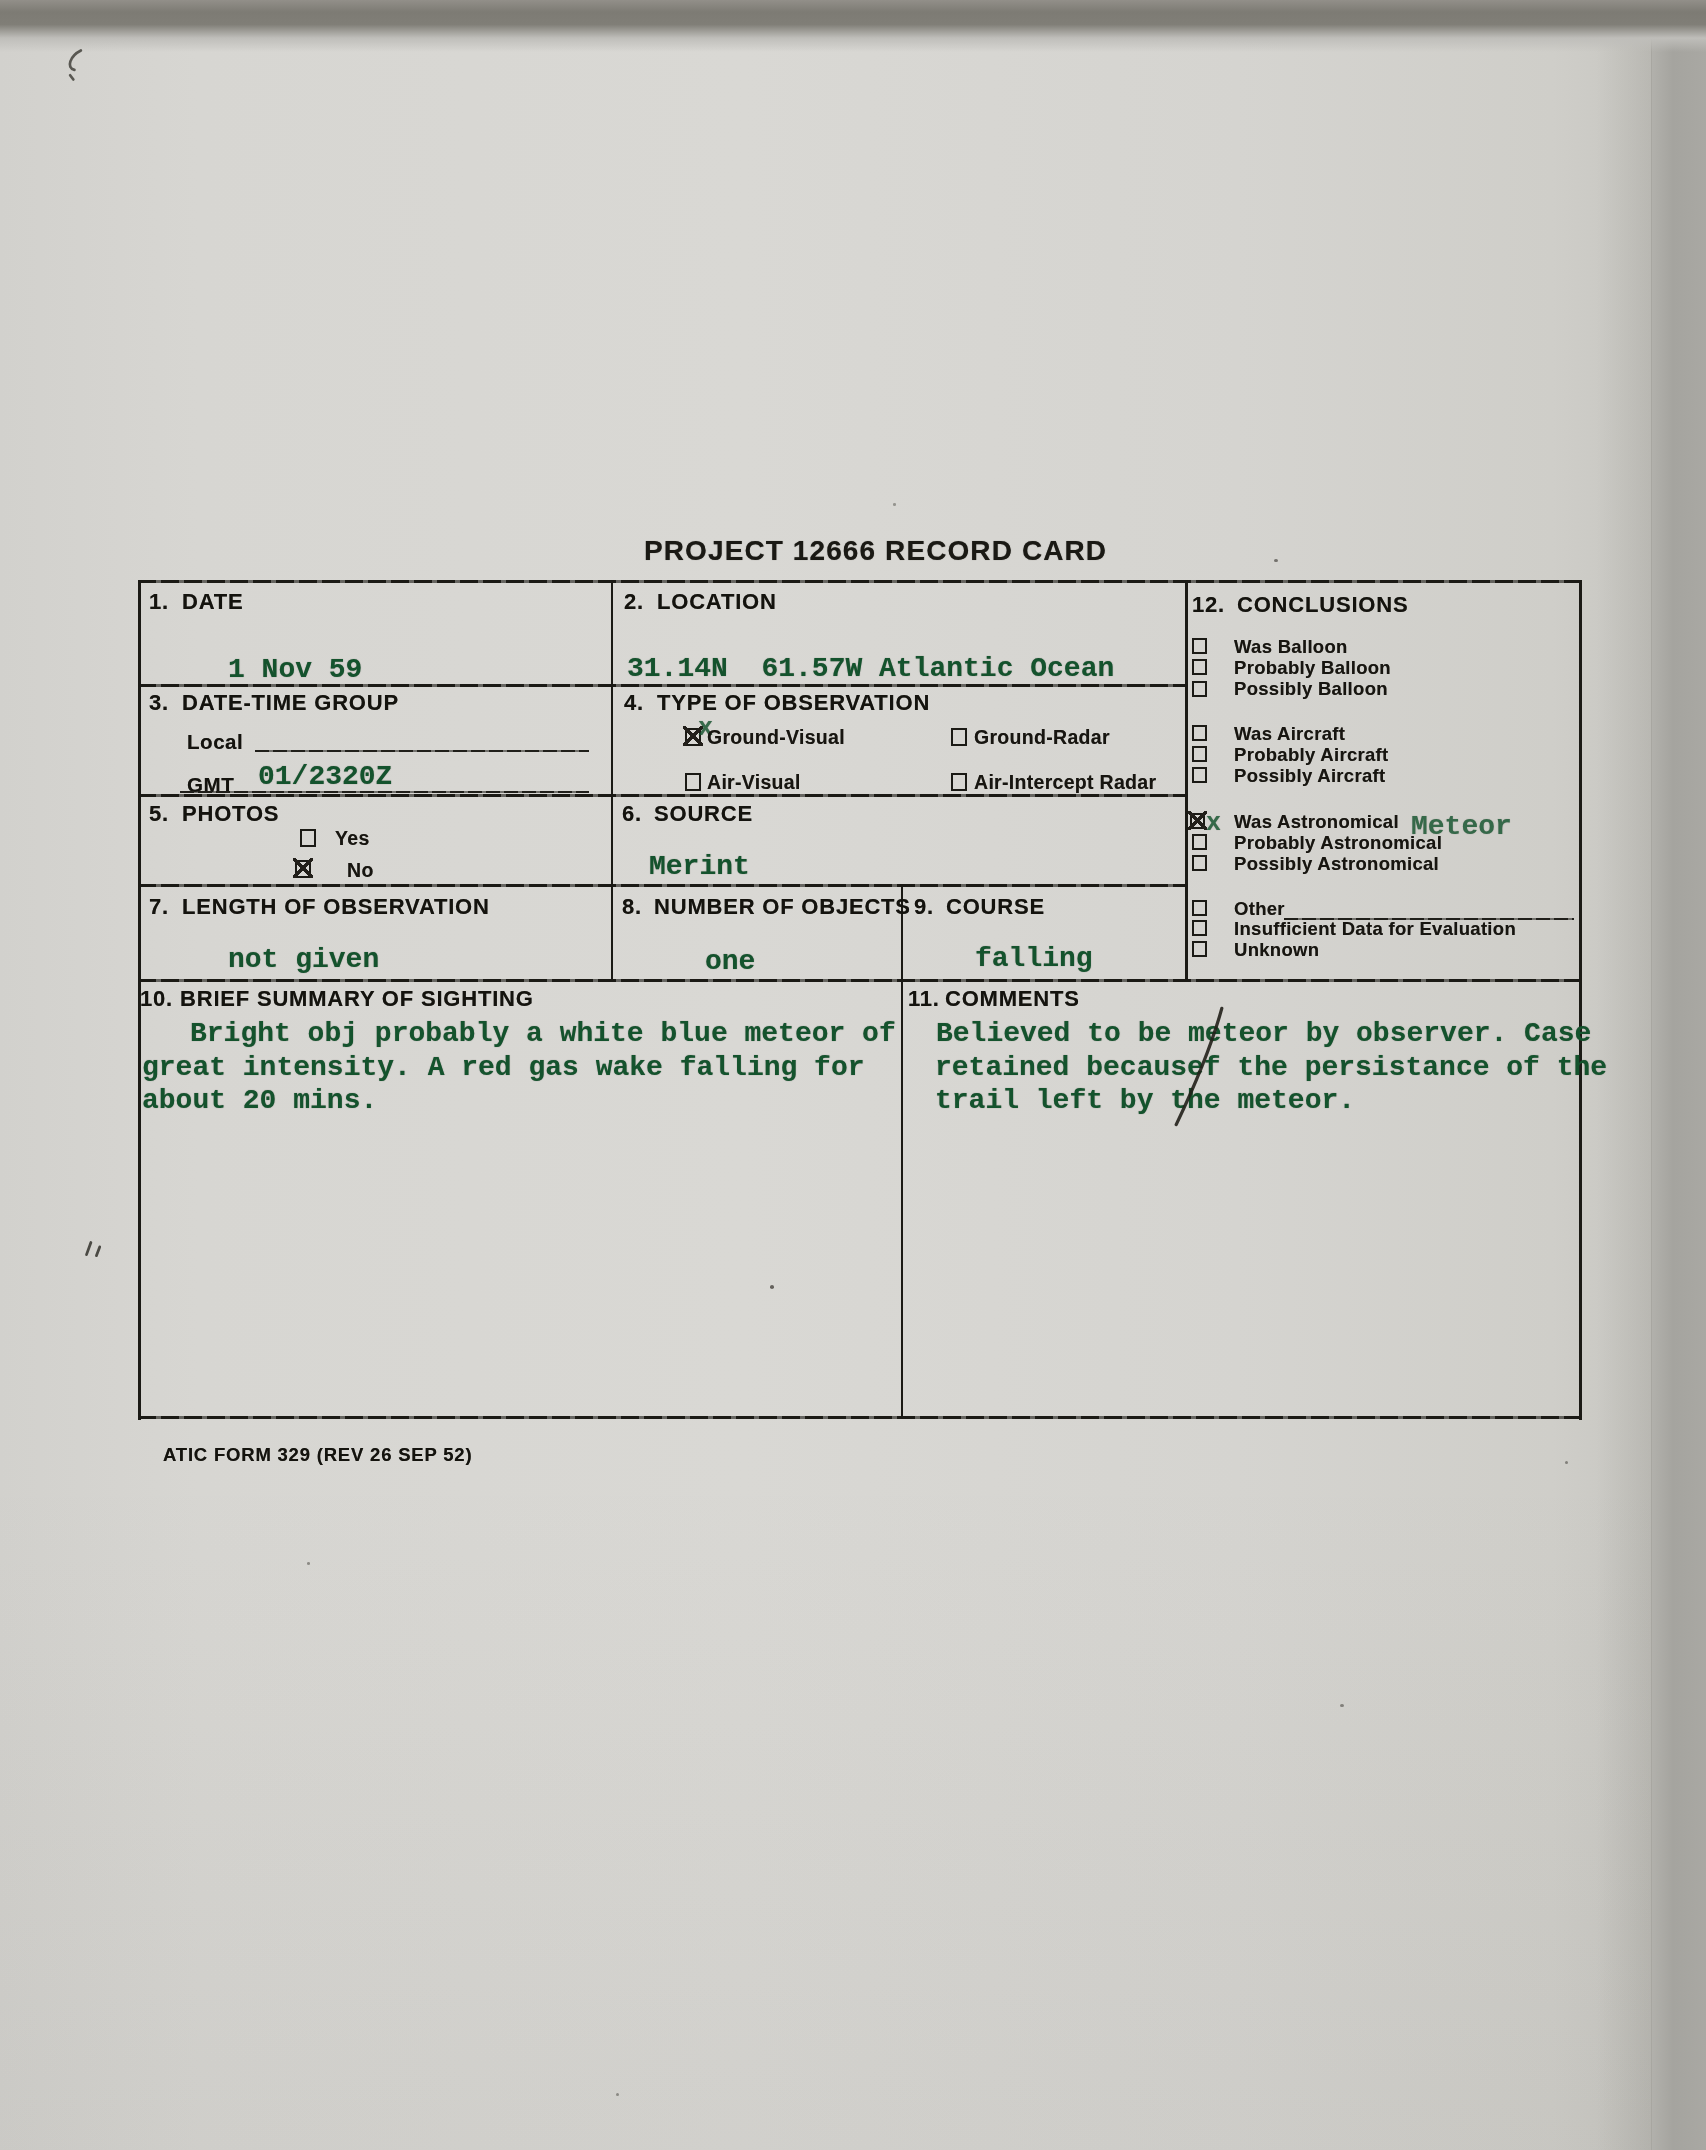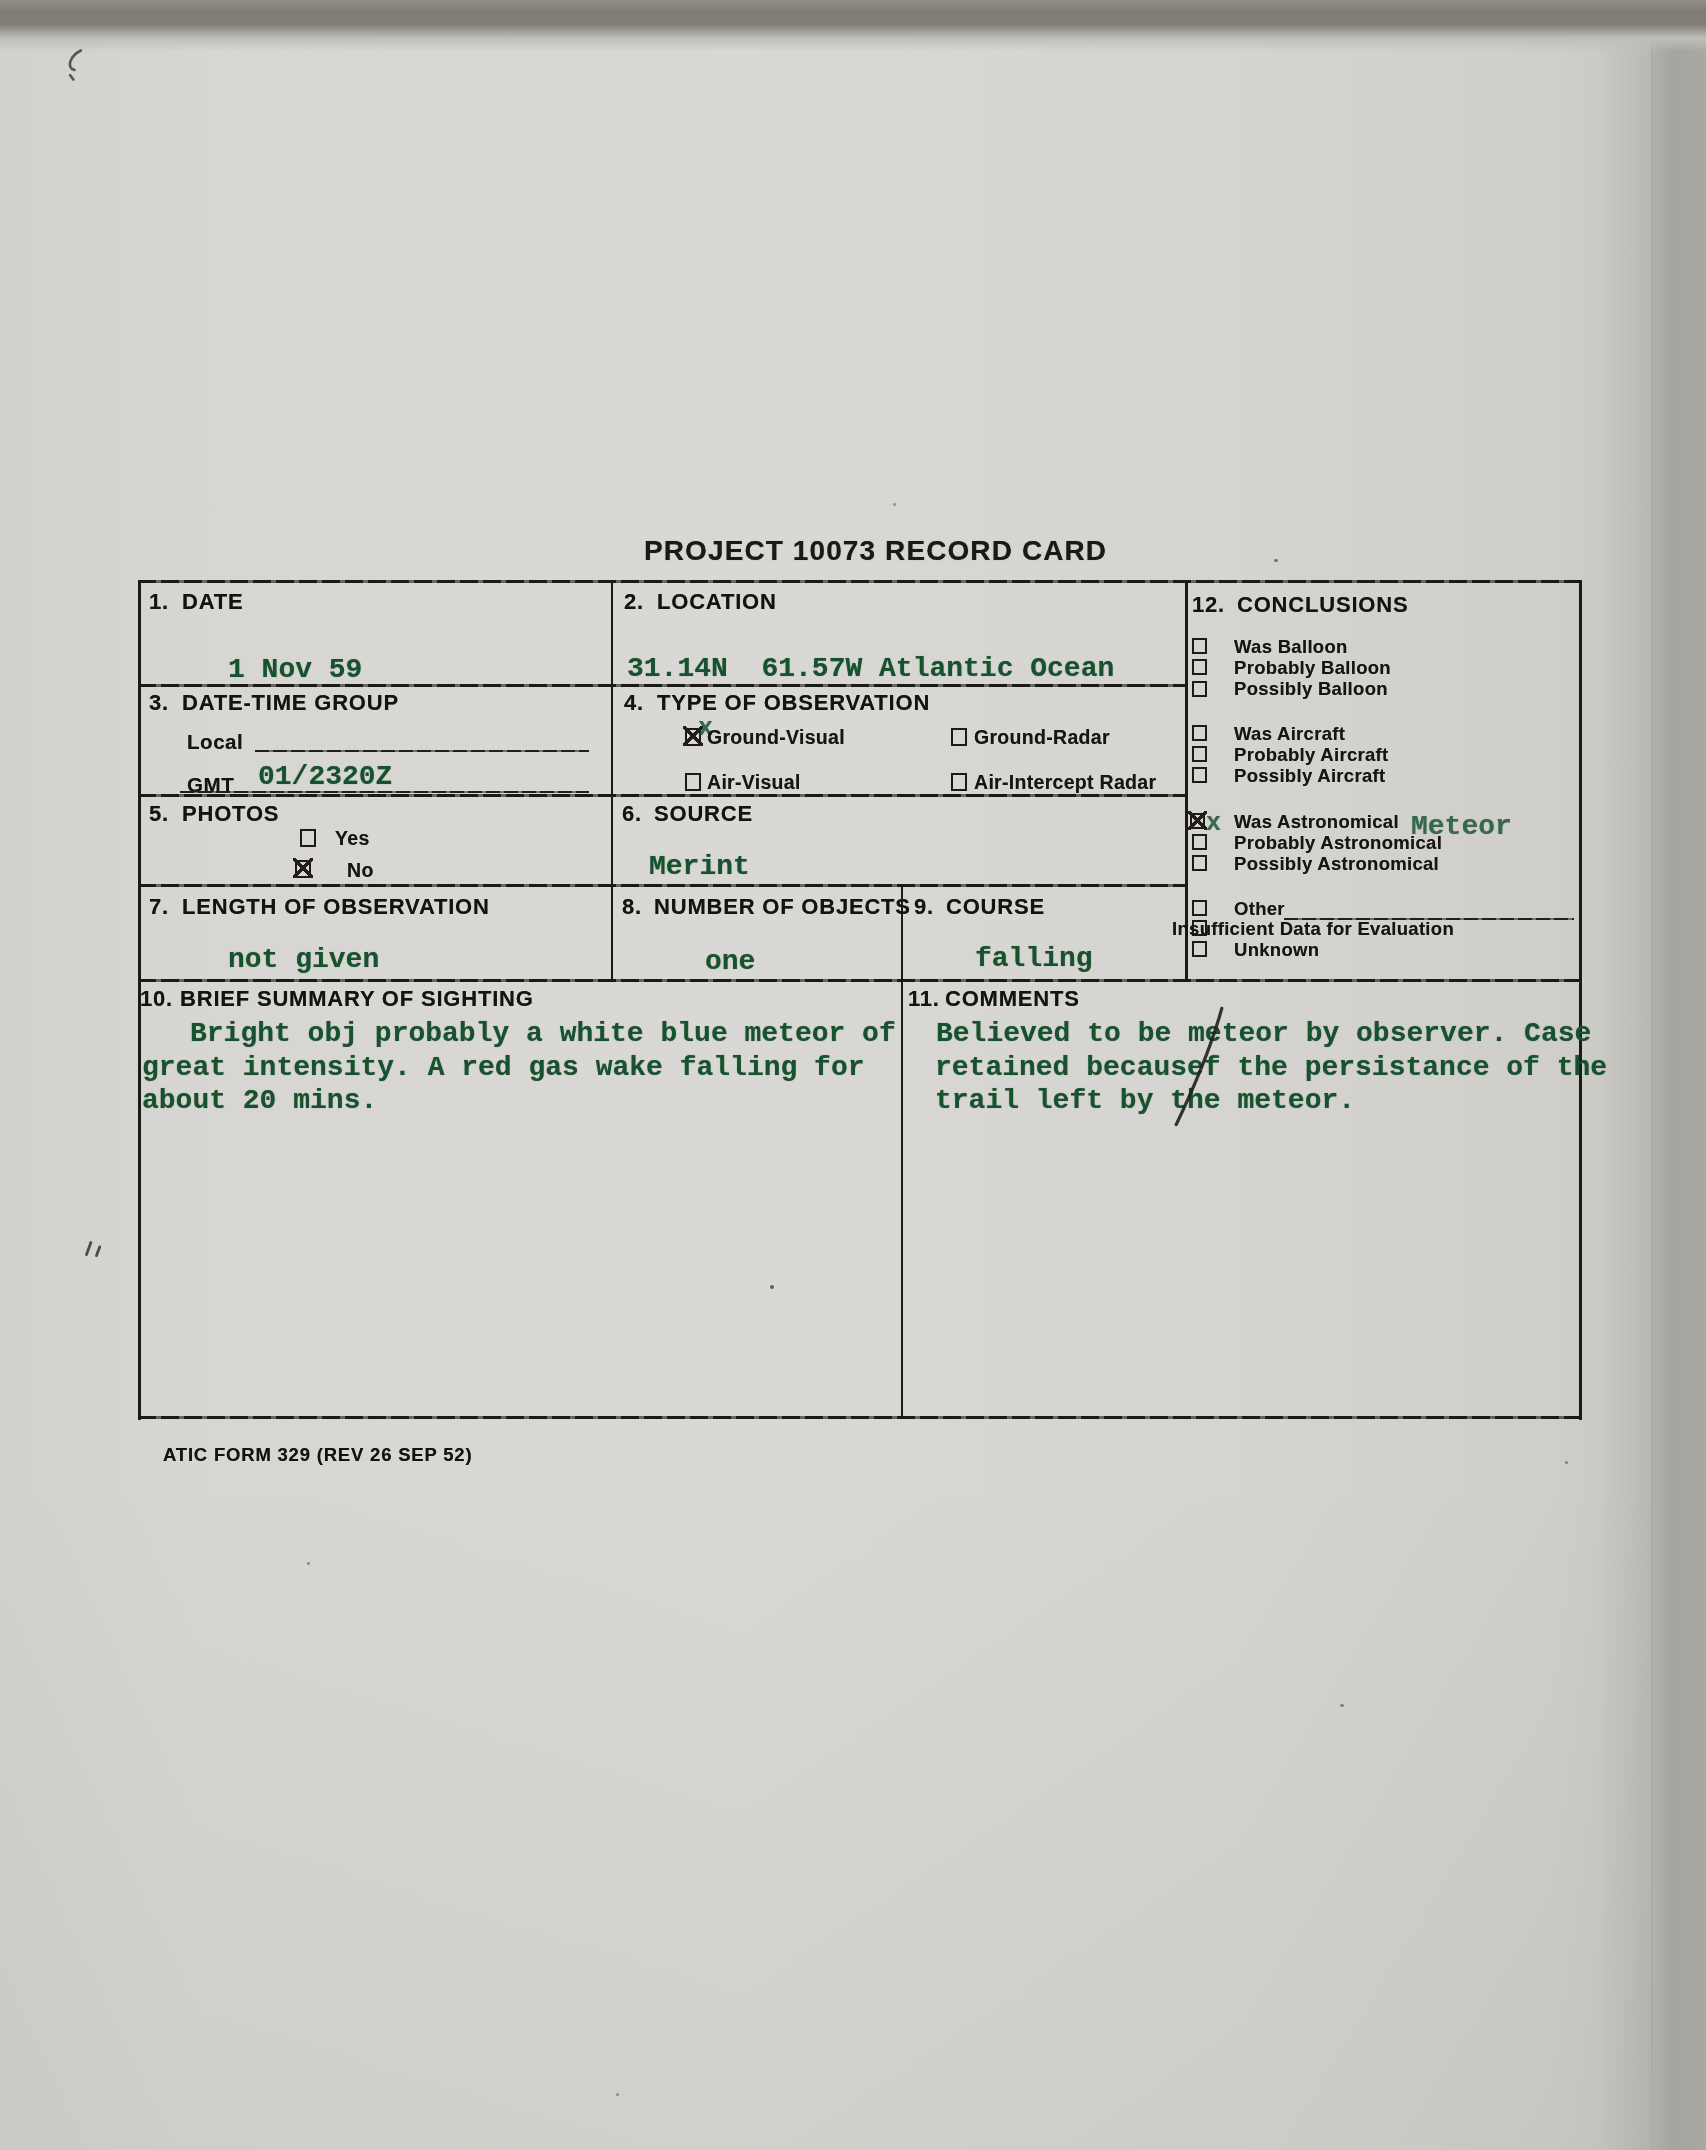--- a/index.html
+++ b/index.html
@@ -70,21 +70,21 @@
 </style>
 </head>
 <body>
 
 <div class="paper"></div>
 <div class="paper-bottom-shade"></div>
 <div class="right-band"></div>
 <div class="edge-shadow"></div>
 <div class="top-band"></div>
 
-<div class="title" style="left:644px;top:535px;">PROJECT 10073 RECORD CARD</div>
+<div class="title" style="left:644px;top:535px;">PROJECT 12666 RECORD CARD</div>
 
 <div class="hline" style="left:138px;top:580px;width:1444px;"></div>
 <div class="hline" style="left:138px;top:684px;width:1049px;"></div>
 <div class="hline" style="left:138px;top:794px;width:1049px;"></div>
 <div class="hline" style="left:138px;top:884px;width:1049px;"></div>
 <div class="hline" style="left:138px;top:979px;width:1444px;"></div>
 <div class="hline" style="left:138px;top:1416px;width:1444px;height:3.3px;"></div>
 <div class="vline" style="left:138px;top:580px;height:840px;"></div>
 <div class="vline" style="left:1579px;top:580px;height:840px;"></div>
 <div class="vline" style="left:611px;top:580px;height:402px;width:2.2px;"></div>
@@ -178,21 +178,21 @@
 <span class="typed faded" style="left:1411px;top:811px;">Meteor</span>
 <span class="cb sm" style="left:1192px;top:834px;"></span>
 <span class="c-label" style="left:1234px;top:832px;">Probably Astronomical</span>
 <span class="cb sm" style="left:1192px;top:855px;"></span>
 <span class="c-label" style="left:1234px;top:853px;">Possibly Astronomical</span>
 
 <span class="cb sm" style="left:1192px;top:900px;"></span>
 <span class="c-label" style="left:1234px;top:898px;">Other</span>
 <div class="underline" style="left:1284px;top:918px;width:290px;"></div>
 <span class="cb sm" style="left:1192px;top:920px;"></span>
-<span class="c-label" style="left:1172px;top:918px;">Insufficient Data for Evaluation</span>
+<span class="c-label" style="left:1234px;top:918px;">Insufficient Data for Evaluation</span>
 <span class="cb sm" style="left:1192px;top:941px;"></span>
 <span class="c-label" style="left:1234px;top:939px;">Unknown</span>
 
 <div class="footer" style="left:163px;top:1444px;">ATIC FORM 329 (REV 26 SEP 52)</div>
 
 <svg class="mark" style="left:1161px;top:1004px;" width="76" height="125" viewBox="0 0 140 230">
   <path d="M112 8 C 95 70, 72 130, 28 222" stroke="#22201a" stroke-width="6" fill="none" stroke-linecap="round" opacity="0.9"></path>
 </svg>
 <svg class="mark" style="left:54px;top:46px;" width="43" height="38" viewBox="0 0 80 70">
   <path d="M50 8 C 30 18, 22 40, 38 44 M30 54 l6 8" stroke="#3a3832" stroke-width="5" fill="none" stroke-linecap="round" opacity="0.8"></path>

